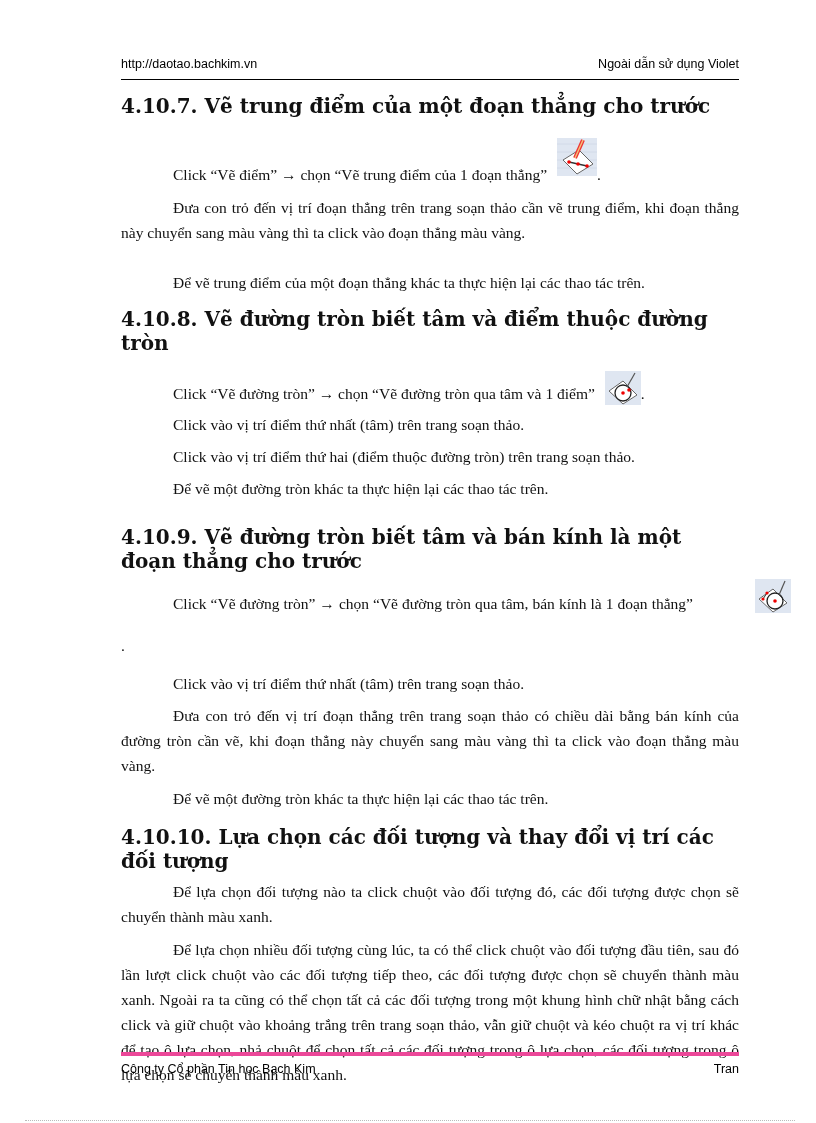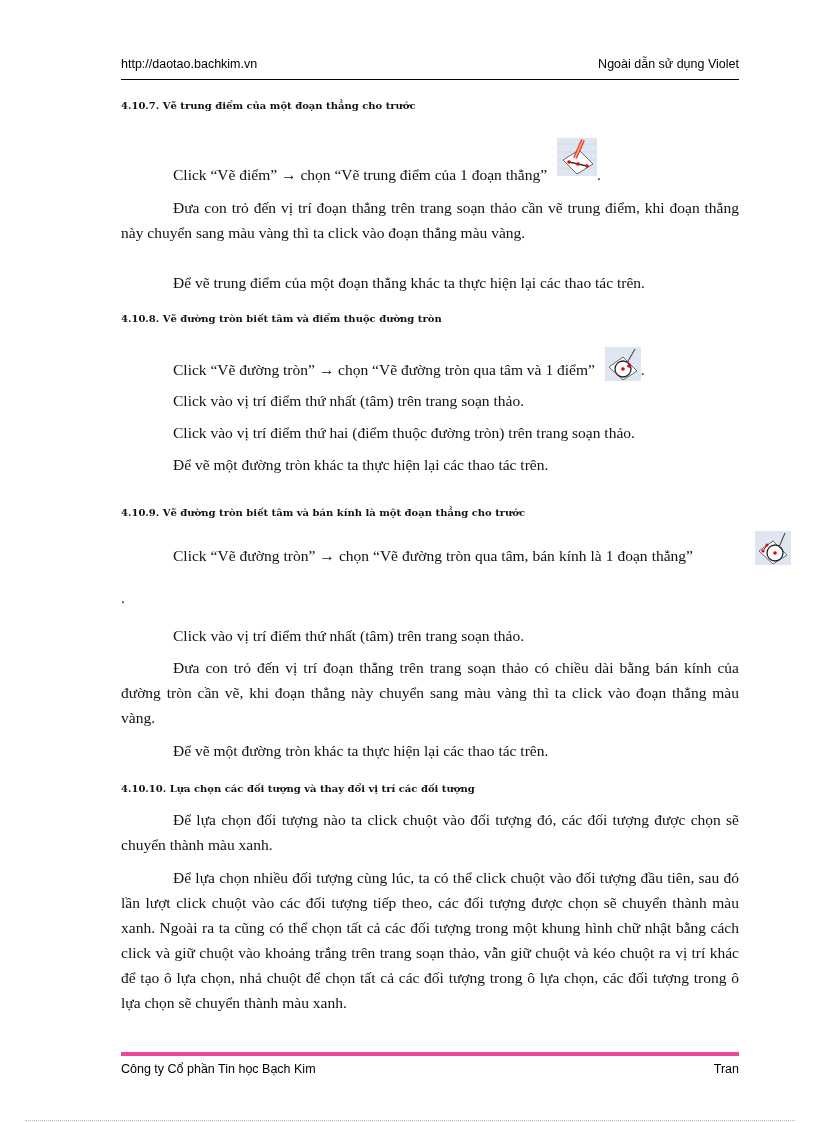--- a/index.html
+++ b/index.html
@@ -9,21 +9,21 @@
   .header { position: absolute; left: 121px; top: 57px; width: 618px; height: 22px;
             border-bottom: 1px solid #000; font-family: "Liberation Sans", sans-serif;
             font-size: 12.5px; color: #000; }
   .header .left { position: absolute; left: 0; top: 0; }
   .header .right { position: absolute; right: 0; top: 0; }
 
   .content { position: absolute; left: 121px; top: 92px; width: 618px;
              font-family: "Liberation Serif", serif; font-size: 15.5px; color: #111;
              line-height: 25px; }
 
-  .h { font-family: "DejaVu Serif", serif; font-weight: bold; font-size: 10px;
+  .h { font-family: "DejaVu Serif", serif; font-weight: bold; font-size: 20px;
        margin: 0; line-height: 24px; color: #111; }
   p { margin: 0; text-align: justify; }
   .ind { text-indent: 52px; }
   .step { padding-left: 52px; }
 
   .icon { display: inline-block; vertical-align: -6px; width: 40px; height: 38px; margin-left: 6px; }
 
   .footer { position: absolute; left: 121px; top: 1052px; width: 618px; height: 24px;
             border-top: 4px solid #ec4899; font-family: "Liberation Sans", sans-serif;
             font-size: 12.5px; color: #000; }

